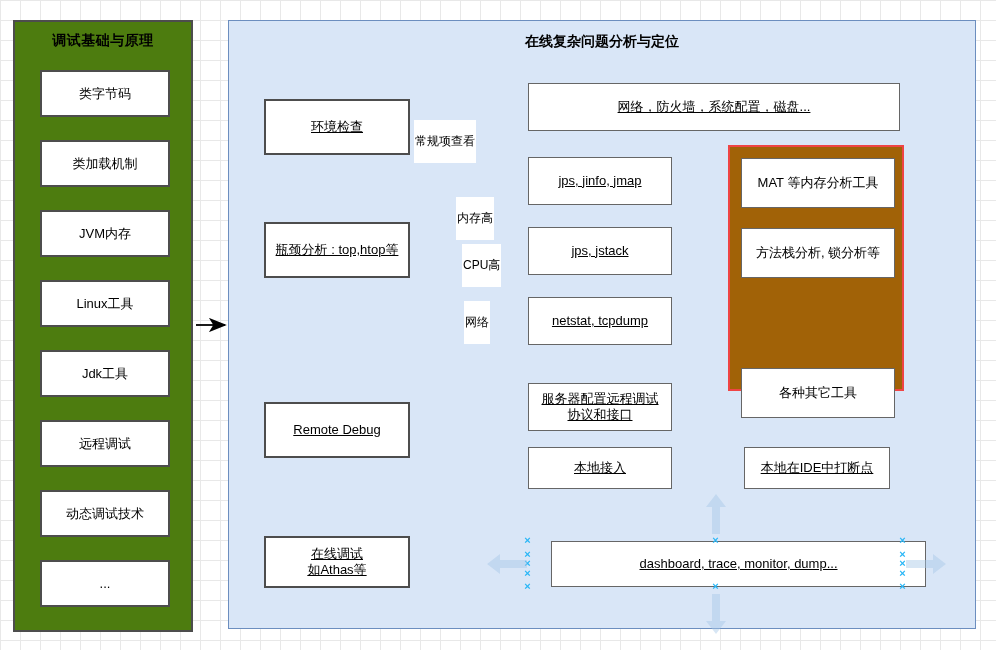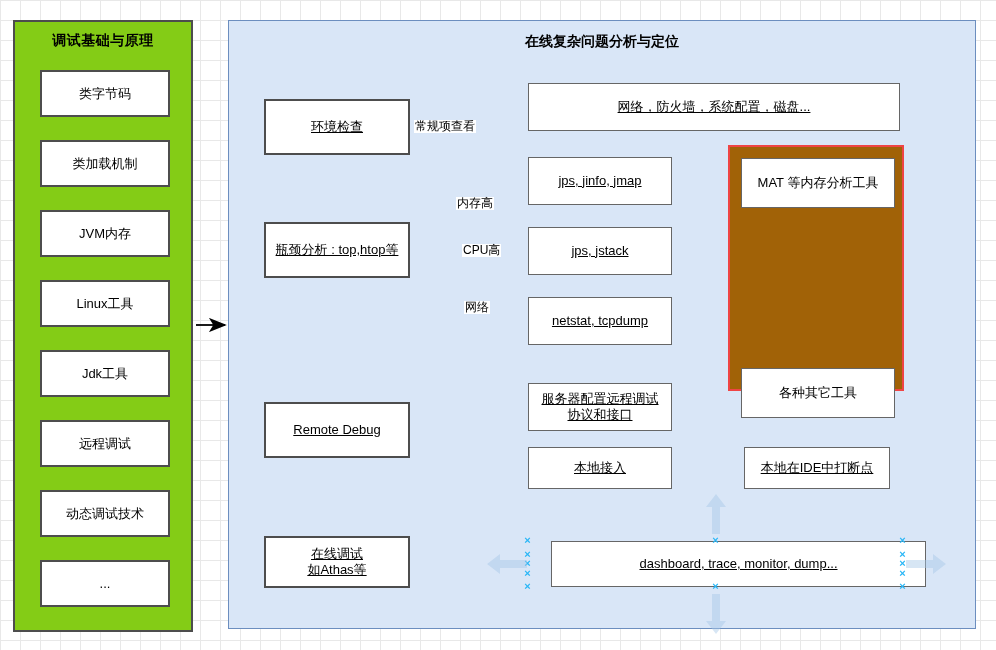--- a/index.html
+++ b/index.html
@@ -12,21 +12,21 @@
     background-size:20px 20px;
     font-family:"Liberation Sans","DejaVu Sans",sans-serif;
     color:#000;
   }
   .canvas{position:absolute;inset:0;}
   svg.edges{position:absolute;left:0;top:0;width:996px;height:650px;overflow:visible;pointer-events:none;}
 
   
   #sidebar-panel{
     position:absolute;left:13px;top:20px;width:180px;height:612px;
-    background:#84cc16;border:2px solid #4d4d4d;box-sizing:border-box;
+    background:#4d7c0f;border:2px solid #4d4d4d;box-sizing:border-box;
   }
   #sidebar-title{
     position:absolute;left:0;top:10px;width:100%;text-align:center;
     font-size:14px;font-weight:bold;letter-spacing:.5px;
   }
   .side-box{
     position:absolute;left:25px;width:130px;height:47px;
     background:#ffffff;border:2px solid #4d4d4d;box-sizing:border-box;
     display:flex;align-items:center;justify-content:center;
     font-size:13px;
@@ -57,21 +57,21 @@
   }
   .tool-box{
     position:absolute;left:11px;width:154px;height:50px;
     background:#ffffff;border:1px solid #666;box-sizing:border-box;
     display:flex;align-items:center;justify-content:center;font-size:13px;
   }
 
   
   .edge-label{
     position:absolute;background:#ffffff;font-size:12px;
-    padding:0 1px;white-space:nowrap;line-height:1.1;
+    padding:15px 1px;white-space:nowrap;line-height:1.1;
   }
 
   
   .sel-handle{
     position:absolute;width:9px;height:9px;color:#29b6f6;font-size:11px;
     line-height:9px;text-align:center;font-family:"Liberation Sans",sans-serif;
     user-select:none;
   }
   .sel-handle::before{content:"\00D7";display:block;font-weight:bold;}
   .dir-arrow{position:absolute;opacity:.45;}
@@ -148,20 +148,21 @@
   <div class="node thin" style="left:528px;top:83px;width:372px;height:48px">网络，防火墙，系统配置，磁盘...</div>
 
   <div class="node" style="left:264px;top:222px;width:146px;height:56px">瓶颈分析 : top,htop等</div>
 
   <div class="node thin" style="left:528px;top:157px;width:144px;height:48px">jps, jinfo, jmap</div>
   <div class="node thin" style="left:528px;top:227px;width:144px;height:48px">jps, jstack</div>
   <div class="node thin" style="left:528px;top:297px;width:144px;height:48px">netstat, tcpdump</div>
 
   <div id="tools-container">
     <div class="tool-box" style="top:11px">MAT 等内存分析工具</div>
+    <div class="tool-box" style="top:81px">方法栈分析, 锁分析等</div>
     <div class="tool-box" style="top:221px">各种其它工具</div>
   </div>
 
   <div class="node" style="left:264px;top:402px;width:146px;height:56px">Remote Debug</div>
 
   <div class="node thin" style="left:528px;top:383px;width:144px;height:48px;white-space:pre-line">服务器配置远程调试
 协议和接口</div>
   <div class="node thin" style="left:528px;top:447px;width:144px;height:42px">本地接入</div>
   <div class="node thin" style="left:744px;top:447px;width:146px;height:42px">本地在IDE中打断点</div>
 

